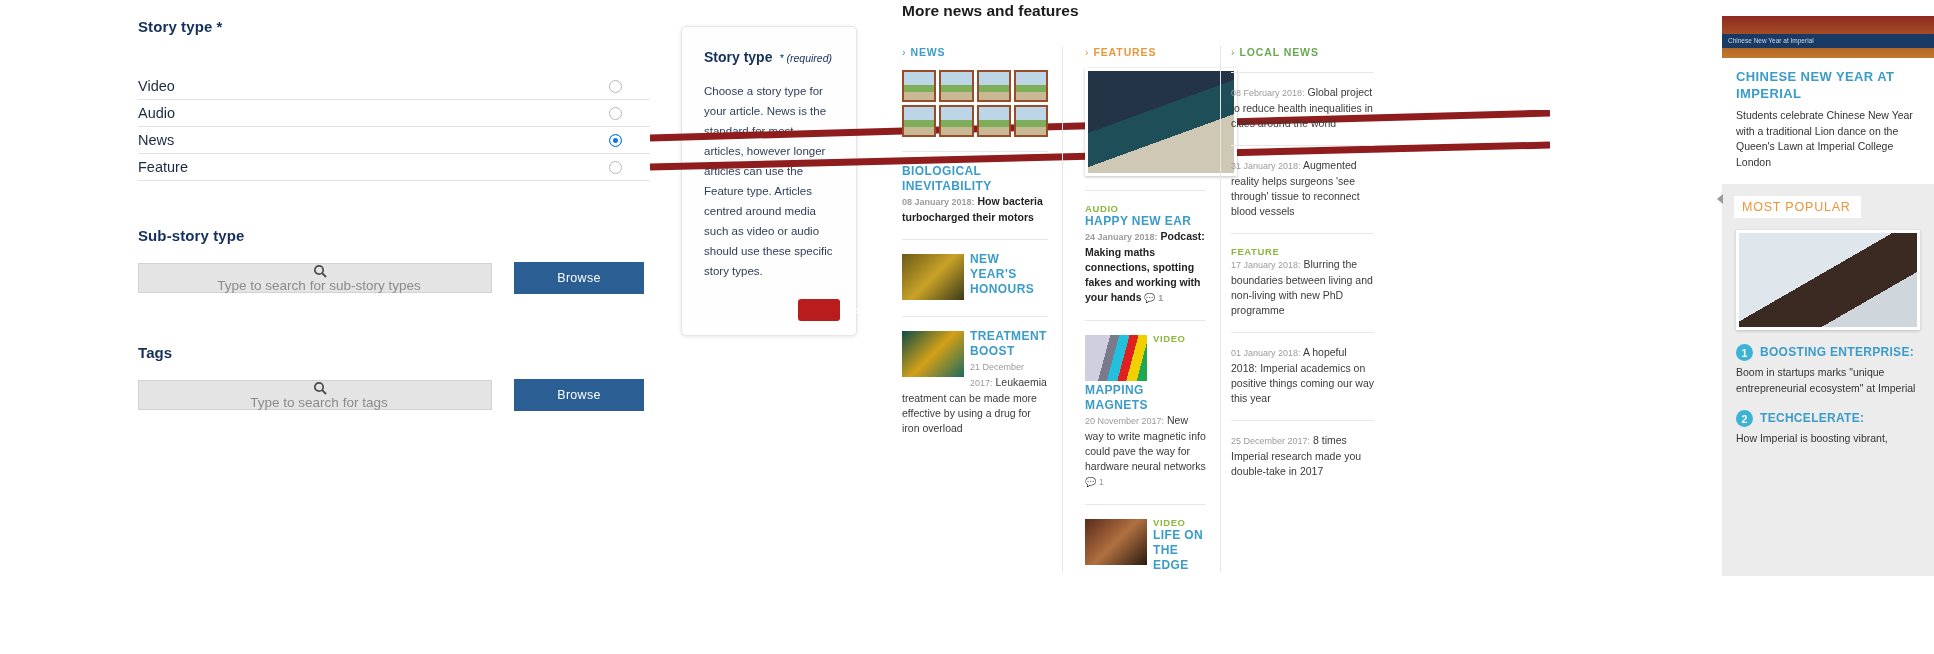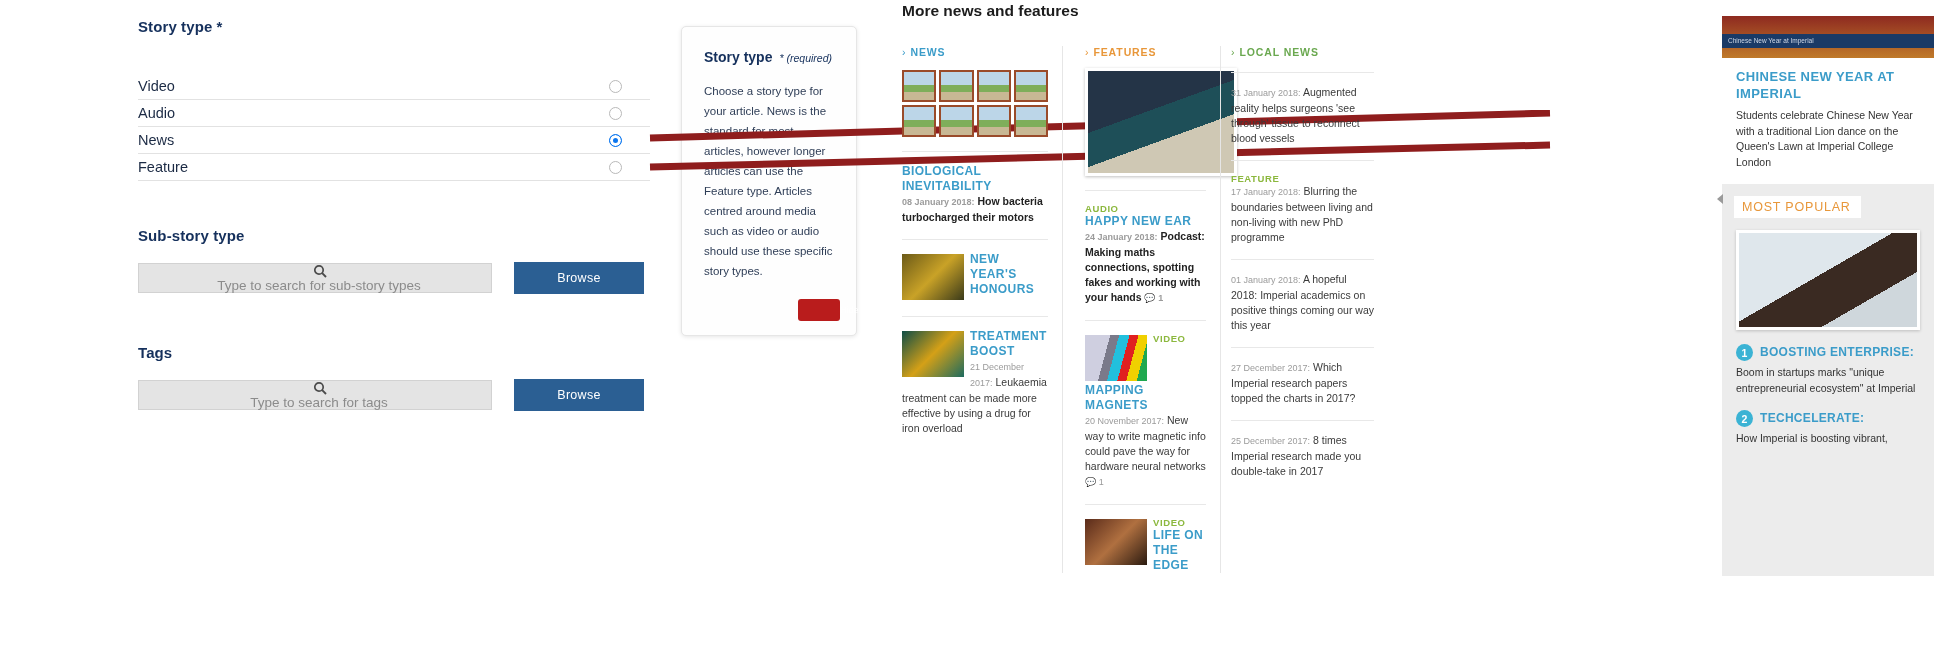--- a/index.html
+++ b/index.html
@@ -256,41 +256,41 @@
           <div class="kick">LIFE ON THE EDGE</div>
           <div class="clr"></div>
         </div>
       </div>
 
       <div class="col c3">
         <div class="cat local">LOCAL NEWS</div>
 
         <div class="art">
           <div class="atext norm">
+            <span class="date">08 February 2018:</span>
+            <span>Global project to reduce health inequalities in cities around the world</span>
+          </div>
+        </div>
+        <div class="art">
+          <div class="atext norm">
             <span class="date">31 January 2018:</span>
             <span>Augmented reality helps surgeons 'see through' tissue to reconnect blood vessels</span>
           </div>
         </div>
         <div class="art">
           <div class="sub-kick feature">FEATURE</div>
           <div class="atext norm">
             <span class="date">17 January 2018:</span>
             <span>Blurring the boundaries between living and non-living with new PhD programme</span>
           </div>
         </div>
         <div class="art">
           <div class="atext norm">
             <span class="date">01 January 2018:</span>
             <span>A hopeful 2018: Imperial academics on positive things coming our way this year</span>
-          </div>
-        </div>
-        <div class="art">
-          <div class="atext norm">
-            <span class="date">27 December 2017:</span>
-            <span>Which Imperial research papers topped the charts in 2017?</span>
           </div>
         </div>
         <div class="art">
           <div class="atext norm">
             <span class="date">25 December 2017:</span>
             <span>8 times Imperial research made you double-take in 2017</span>
           </div>
         </div>
       </div>
 

